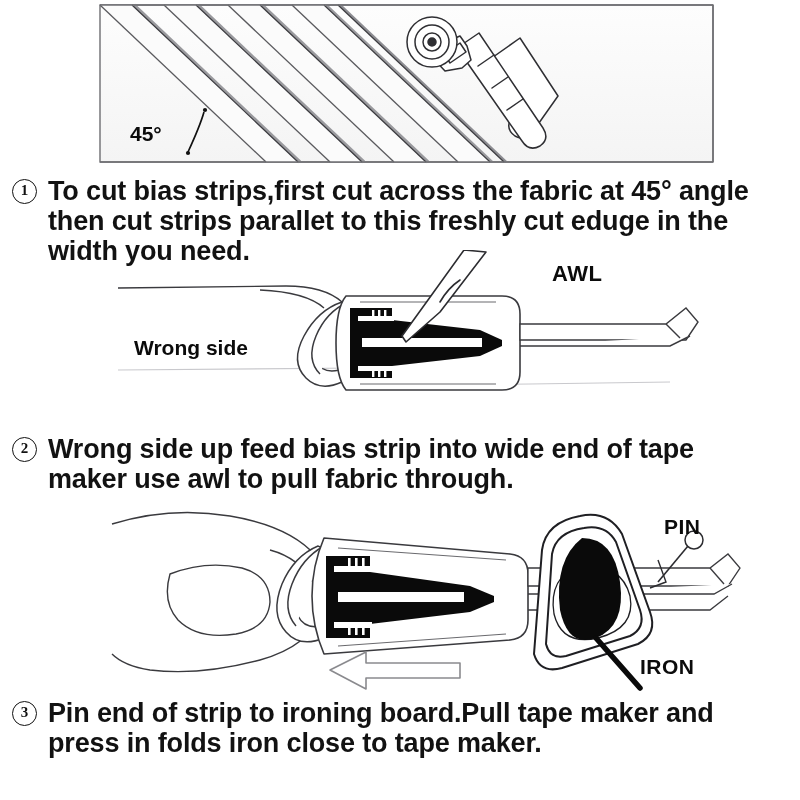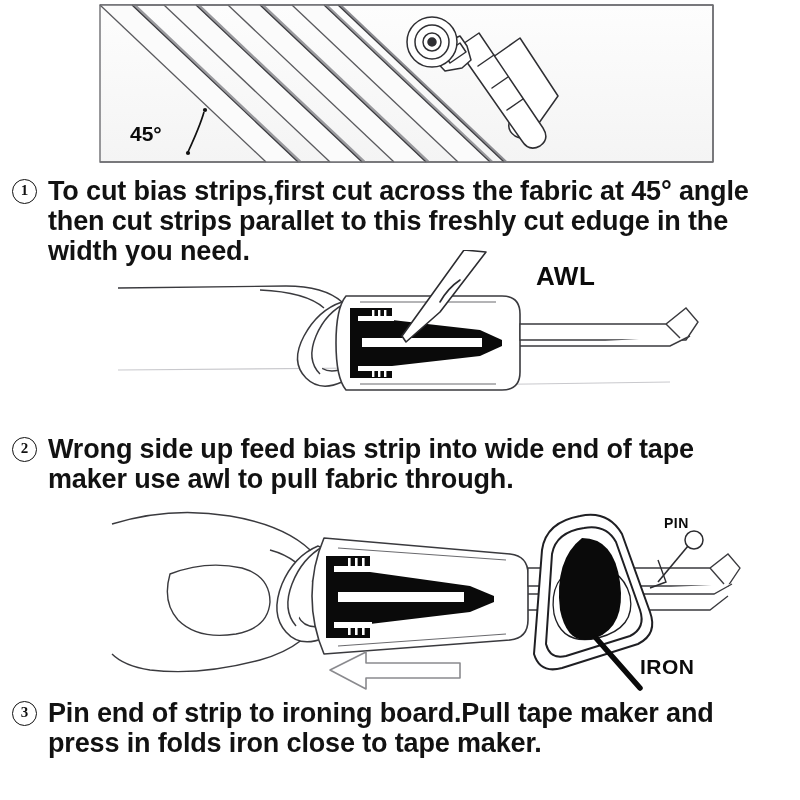--- a/index.html
+++ b/index.html
@@ -74,22 +74,22 @@
 
   
   .fig-label {
     position: absolute;
     font-family: "Liberation Sans", sans-serif;
     font-weight: bold;
     color: #0b0b0b;
     white-space: nowrap;
   }
   #label-wrong-side { left: 134px; top: 336px; font-size: 21px; }
-  #label-awl        { left: 536px; top: 261px; font-size: 26px; letter-spacing: 0.5px; }
-  #label-pin        { left: 664px; top: 515px; font-size: 14px; letter-spacing: 0.5px; }
+  #label-awl        { left: 552px; top: 261px; font-size: 22px; letter-spacing: 0.5px; }
+  #label-pin        { left: 664px; top: 515px; font-size: 21px; letter-spacing: 0.5px; }
   #label-iron       { left: 640px; top: 655px; font-size: 21px; letter-spacing: 0.5px; text-align: right; }
   #label-angle      { left: 130px; top: 122px; font-size: 21px; letter-spacing: 0px; }
 
   
   #watermark {
     position: absolute;
     left: 150px;
     top: 352px;
     width: 470px;
     height: 72px;
@@ -236,20 +236,21 @@
       </g>
 
       <g fill="#ffffff" stroke="#2c2c30" stroke-width="1.6" stroke-linejoin="round" stroke-linecap="round">
         <path d="M 354 0 L 376 2 L 330 62 L 296 92 L 292 86 L 318 50 Z"></path>
         <path d="M 350 30 Q 338 38 330 52"></path>
       </g>
     </svg>
   </div>
 
 
+  <div class="fig-label" id="label-wrong-side">Wrong side</div>
   <div class="fig-label" id="label-awl">AWL</div>
 
   <div class="step" id="step-2">
     <div class="step-number">2</div>
     <div class="step-text">Wrong side up feed bias strip into wide end of tape maker use awl to pull fabric through.</div>
   </div>
 
   <div class="figure" id="figure-pressing">
     <svg viewBox="0 0 640 200" width="640" height="200">
 

